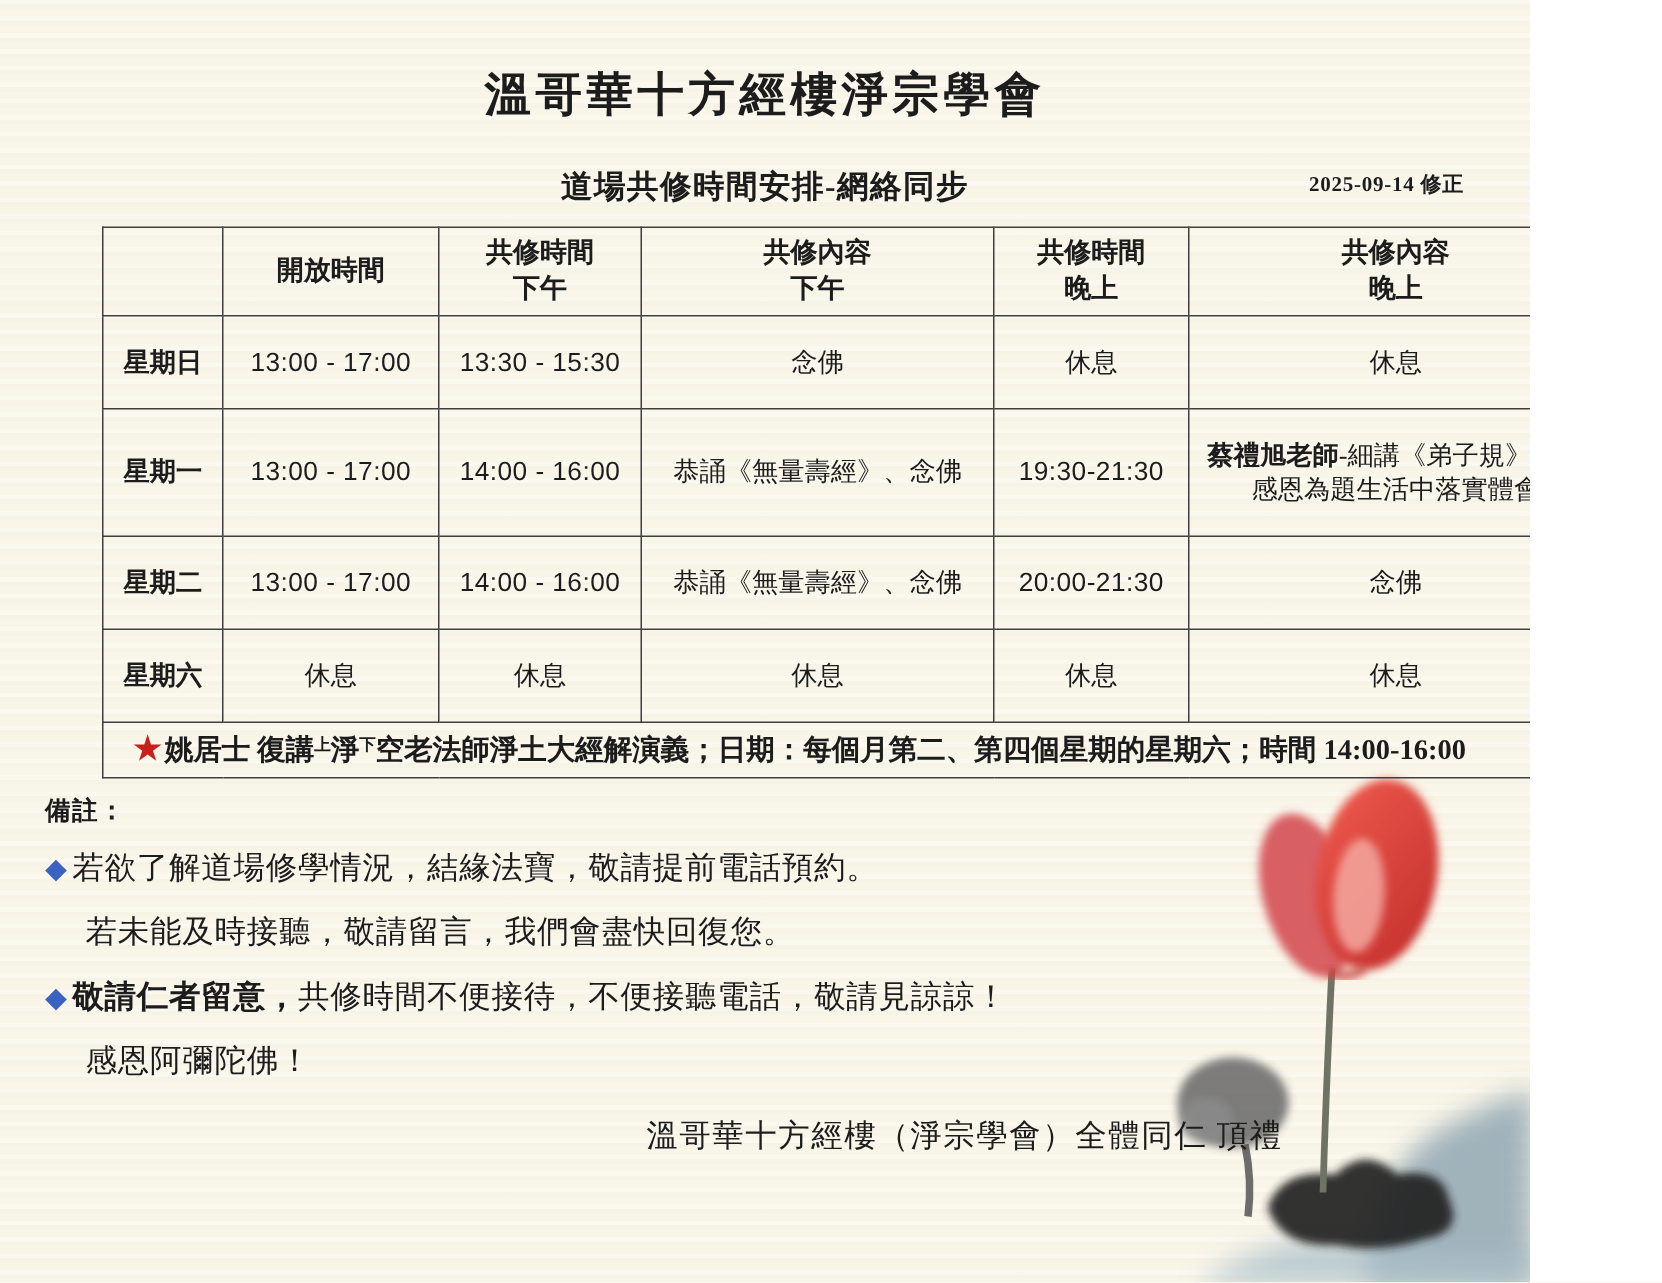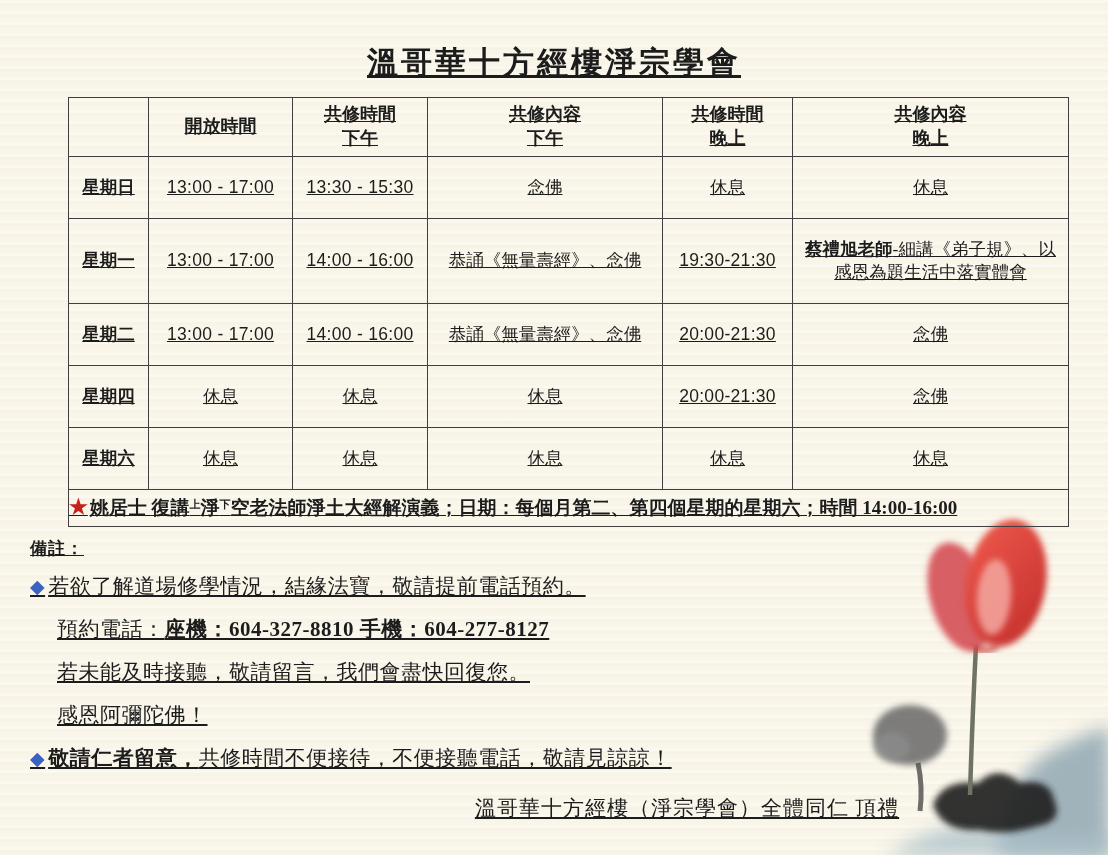--- a/index.html
+++ b/index.html
@@ -1,39 +1,38 @@
 <!DOCTYPE html>
 <html><head>
 <meta charset="utf-8">
 <style>
   * { margin:0; padding:0; box-sizing:border-box; }
   body { font-family:"Liberation Serif","DejaVu Serif",serif; }
   .page{
-    position:relative; width:1108px; height:855px; overflow:hidden;
+    position:relative; width:1020px; height:855px; overflow:hidden;
     background-color:#f9f5e8;
     background-image:repeating-linear-gradient(180deg, rgba(255,255,255,0.30) 0 3px, rgba(0,0,0,0.006) 3px 6px, transparent 6px 11px);
     color:#1c1c1c;
-    text-decoration:underline;
   }
   .content{ position:relative; z-index:2; }
   .title{ text-align:center; padding-top:42px; font-size:31px; font-weight:bold; letter-spacing:3px; }
   .subline{ position:relative; margin-top:26px; height:28px; }
   .subtitle{ text-align:center; font-size:21px; font-weight:bold; letter-spacing:1px; }
   .revision{ position:absolute; right:44px; top:4px; font-size:14px; font-weight:bold; letter-spacing:0.5px; }
 
   table.sched{ border-collapse:collapse; margin:13px 0 0 68px; width:1000px; table-layout:fixed; }
   table.sched th, table.sched td{ border:1.5px solid #3f3f3f; padding:19px 5px; font-size:17.5px; text-align:center; vertical-align:middle; line-height:1.32; }
   table.sched th{ font-weight:bold; font-size:18px; padding:5px 4px; }
   col.c-day{ width:80px; } col.c-open{ width:144px; } col.c-pmt{ width:135px; }
   col.c-pmc{ width:235px; } col.c-evt{ width:130px; } col.c-evc{ width:276px; }
   .day-cell{ font-weight:bold; font-size:18px; }
   .time{ font-family:"Liberation Sans","DejaVu Sans",sans-serif; font-size:17.5px; letter-spacing:0.3px; }
   .b{ font-weight:bold; }
   .left-cell{ text-align:right; }
-  tr.note-row td{ text-align:left; font-weight:bold; font-size:19px; padding:4px 0; }
+  tr.note-row td{ text-align:left; font-weight:bold; font-size:19px; padding:4px 20px; }
   .star{ color:#c8201a; font-size:21px; margin-right:2px; }
   sup.hon{ font-size:11px; vertical-align:6px; font-weight:bold; }
 
   .remarks{ margin:10px 0 0 30px; font-size:21px; }
   .remarks .heading{ font-weight:bold; font-size:17px; margin-bottom:12px; letter-spacing:1px; }
   .rline{ margin-bottom:15px; letter-spacing:0.5px; }
   .indent{ padding-left:27px; }
   .diamond{ color:#3a62c0; font-size:19px; margin-right:3px; }
   .phone-detail{ font-weight:bold; font-family:"Liberation Serif",serif; }
   .signature{ text-align:center; transform:translateX(118px); margin-top:22px; font-size:21px; letter-spacing:1px; }
@@ -67,20 +66,24 @@
     <path d="M128 150 Q124 230 122 300" stroke="#6e7366" stroke-width="4.5" fill="none"></path>
     <ellipse cx="112" cy="102" rx="30" ry="56" fill="#d85f63" transform="rotate(-16 112 102)" filter="url(#soft)"></ellipse>
     <ellipse cx="158" cy="88" rx="40" ry="64" fill="url(#petal)" transform="rotate(10 158 88)" filter="url(#soft)"></ellipse>
     <ellipse cx="146" cy="102" rx="17" ry="38" fill="#f4a8a0" opacity="0.85" transform="rotate(4 146 102)" filter="url(#soft)"></ellipse>
     <path d="M150 150 Q138 160 126 152" stroke="#c23b34" stroke-width="6" fill="none" opacity="0.8" filter="url(#soft)"></path>
   </svg>
 
   <div class="content">
     <div class="title">溫哥華十方經樓淨宗學會</div>
 
+    <div class="subline">
+      <div class="subtitle">道場共修時間安排-網絡同步</div>
+      <div class="revision">2025-09-14 修正</div>
+    </div>
 
     <table class="sched">
       <colgroup>
         <col class="c-day">
           <col class="c-open">
           <col class="c-pmt">
           <col class="c-pmc">
           <col class="c-evt">
           <col class="c-evc">
       </colgroup>
@@ -129,53 +132,42 @@
         </tr>
         <tr>
           <td class="day-cell">星期二</td>
           <td class="time">13:00 - 17:00</td>
           <td class="time">14:00 - 16:00</td>
           <td>恭誦《無量壽經》、念佛</td>
           <td class="time">20:00-21:30</td>
           <td>念佛</td>
         </tr>
         <tr>
-          <td class="day-cell">星期四</td>
-          <td>休息</td>
-          <td>休息</td>
-          <td>休息</td>
-          <td class="time">20:00-21:30</td>
-          <td>念佛</td>
-        </tr>
-        <tr>
           <td class="day-cell">星期六</td>
           <td>休息</td>
           <td>休息</td>
           <td>休息</td>
           <td>休息</td>
           <td>休息</td>
         </tr>
         <tr class="note-row">
           <td colspan="6">
             <span class="star">★</span><span><span>姚居士 復講</span><sup class="hon">上</sup><span>淨</span><sup class="hon">下</sup><span>空老法師淨土大經解演義；日期：每個月第二、第四個星期的星期六；時間 14:00-16:00</span></span>
           </td>
         </tr>
       </tbody>
     </table>
 
     <div class="remarks">
       <div class="heading">備註：</div>
       <div class="rline">
         <span class="diamond">◆</span><span>若欲了解道場修學情況，結緣法寶，敬請提前電話預約。</span>
       </div>
-      <div class="rline indent">
-        <span>預約電話：</span><span class="phone-detail">座機：604-327-8810  手機：604-277-8127</span>
-      </div>
       <div class="rline indent">若未能及時接聽，敬請留言，我們會盡快回復您。</div>
-      <div class="rline indent">感恩阿彌陀佛！</div>
       <div class="rline">
         <span class="diamond">◆</span><span class="b">敬請仁者留意，</span><span>共修時間不便接待，不便接聽電話，敬請見諒諒！</span>
       </div>
+      <div class="rline indent">感恩阿彌陀佛！</div>
       <div class="signature">溫哥華十方經樓（淨宗學會）全體同仁 頂禮</div>
     </div>
   </div>
 
 </div>
 
 </body></html>

